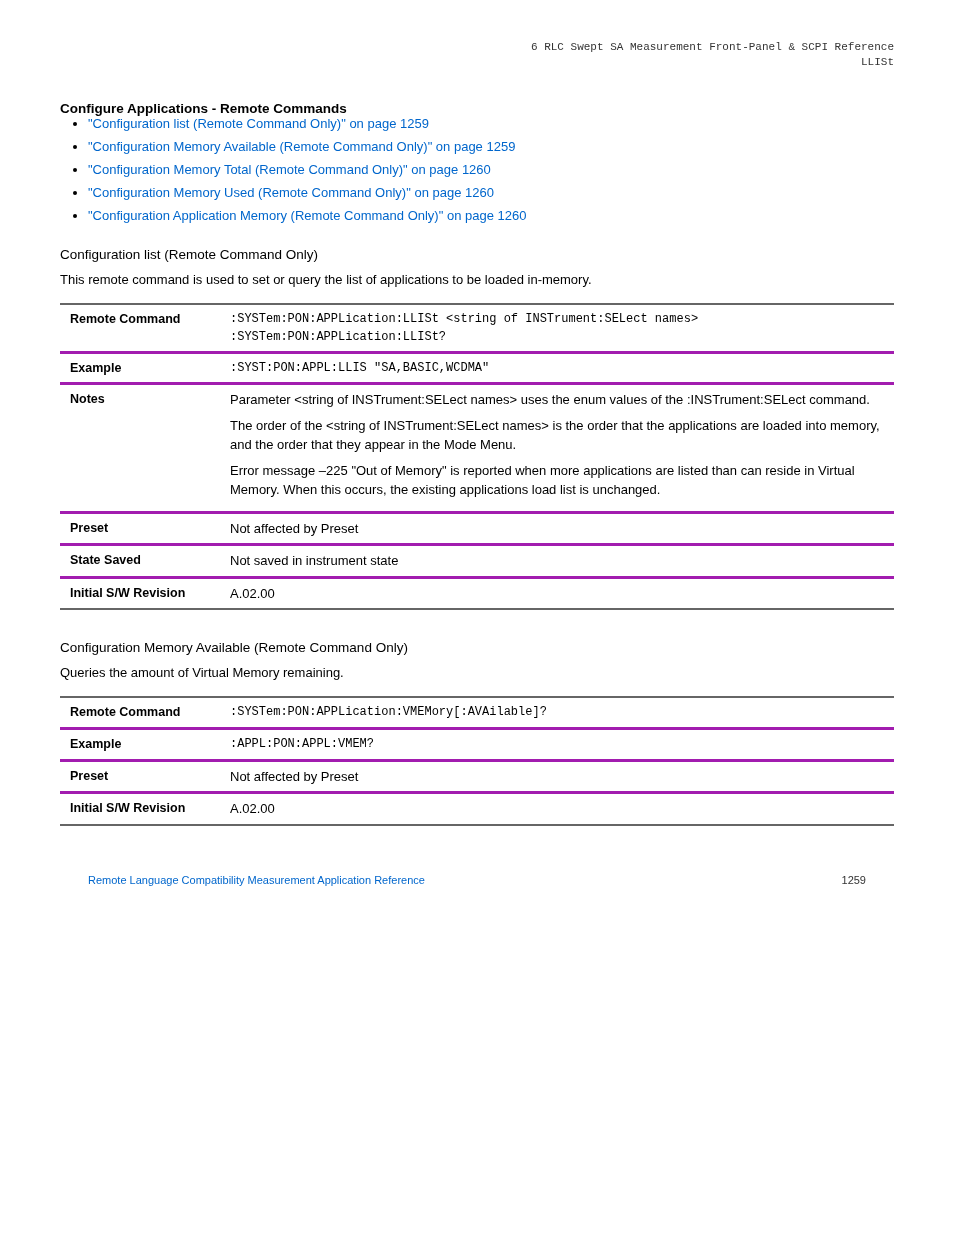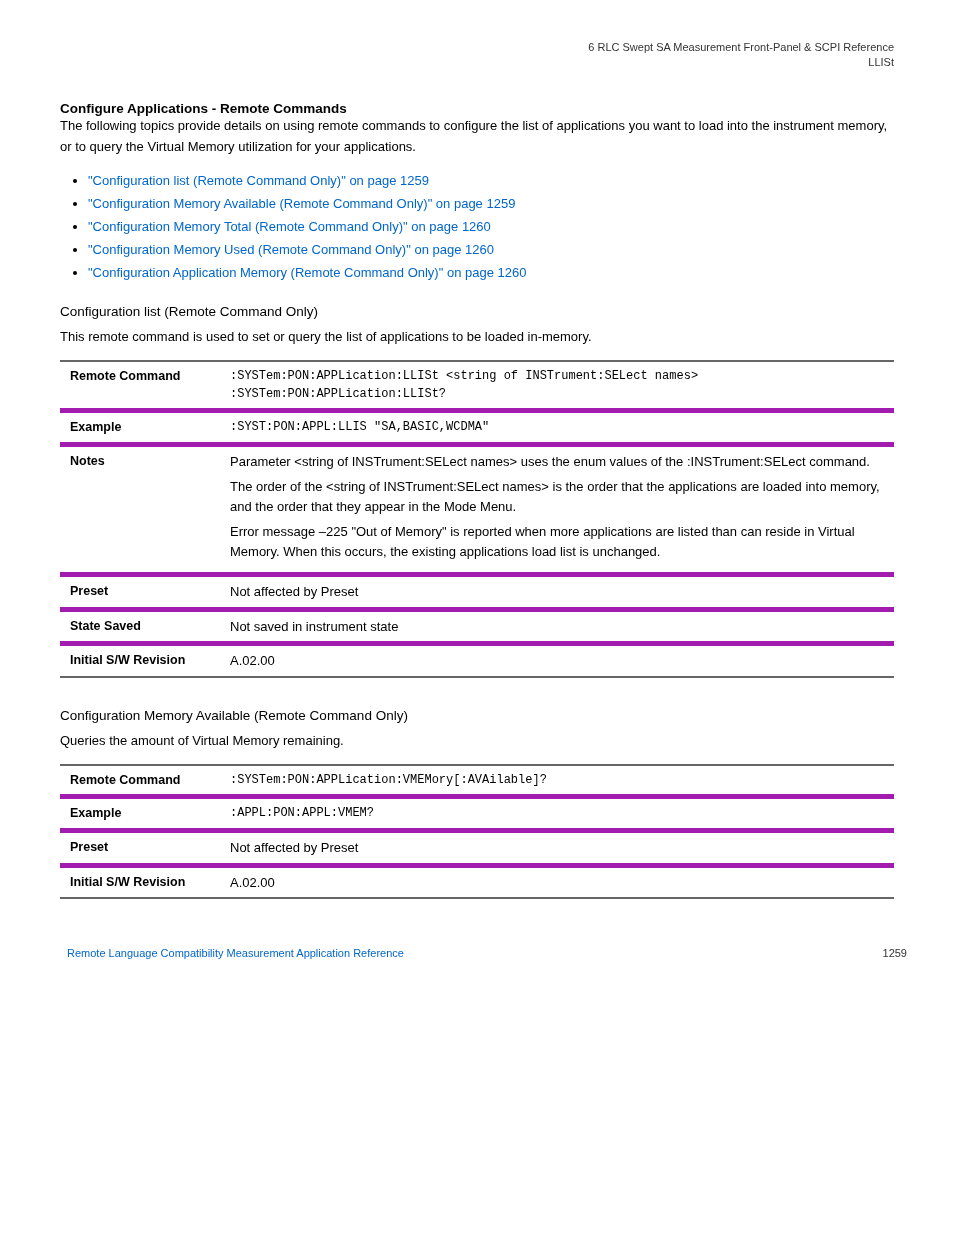--- a/index.html
+++ b/index.html
@@ -22,20 +22,21 @@
       padding: 40px 60px 60px 60px;
       position: relative;
     }
 
     .header {
       text-align: right;
       font-size: 11px;
       color: #333;
       margin-bottom: 30px;
       line-height: 1.4;
+      font-family: Liberation Mono, monospace;
     }
 
     .section-heading {
       font-size: 13.5px;
       font-weight: bold;
     }
 
     .intro-text {
       font-size: 13px;
       line-height: 1.6;
@@ -74,21 +75,21 @@
     .command-table {
       width: 100%;
       border-collapse: collapse;
       margin-bottom: 30px;
       font-size: 12.5px;
     }
 
     .command-table td {
       padding: 5px 10px;
       vertical-align: top;
-      border-bottom: 5px solid #a21caf;
+      border-bottom: 3px solid #a21caf;
       line-height: 1.5;
     }
 
     .command-table tr:first-child td {
       border-top: 2px solid #666;
     }
 
     .command-table .label-cell {
       font-weight: bold;
       width: 160px;
@@ -106,24 +107,23 @@
       font-size: 13px;
     }
 
     .footer {
       position: absolute;
       bottom: 30px;
       left: 0;
       right: 0;
       display: flex;
       justify-content: space-between;
-      padding: 0 47px;
+      padding: 0 88px;
       font-size: 11px;
       color: #0066cc;
-      margin-left: 20px;
     }
 
     .footer-left {
       color: #0066cc;
     }
 
     .footer-right {
       color: #333;
     }
 
@@ -140,21 +140,20 @@
 
 <div class="page">
 
   <div class="header">
     <span>6  RLC Swept SA Measurement Front-Panel &amp; SCPI Reference</span><br>
     <span>LLISt</span>
   </div>
 
   <div class="section-heading">Configure Applications - Remote Commands</div>
 
-  <p class="intro-text">The following topics provide details on using remote commands to configure the list of applications you want to load into the instrument memory, or to query the Virtual Memory utilization for your applications.</p>
 
   <ul class="bullet-list">
     <li>
       <a>"Configuration list (Remote Command Only)" on page 1259</a>
     </li>
     <li>
       <a>"Configuration Memory Available (Remote Command Only)" on page 1259</a>
     </li>
     <li>
       <a>"Configuration Memory Total (Remote Command Only)" on page 1260</a>

